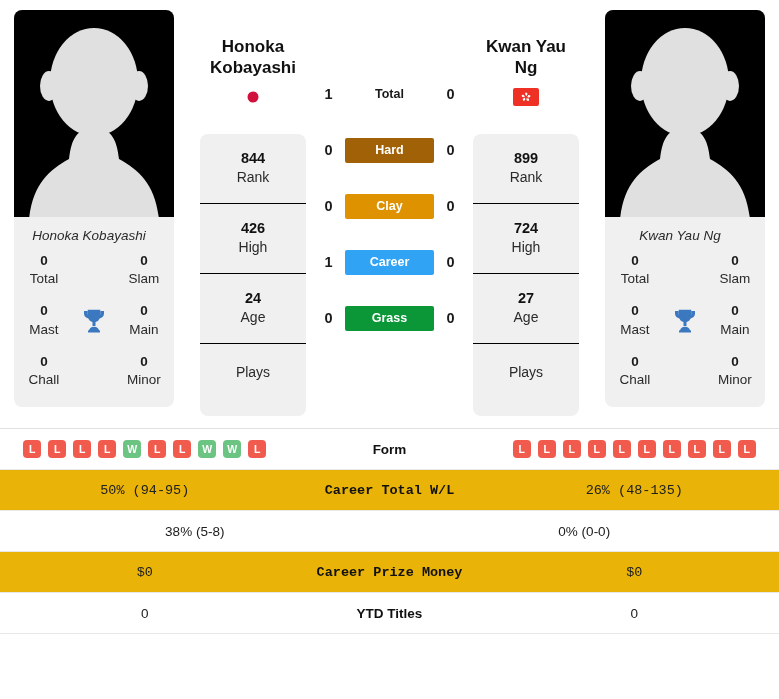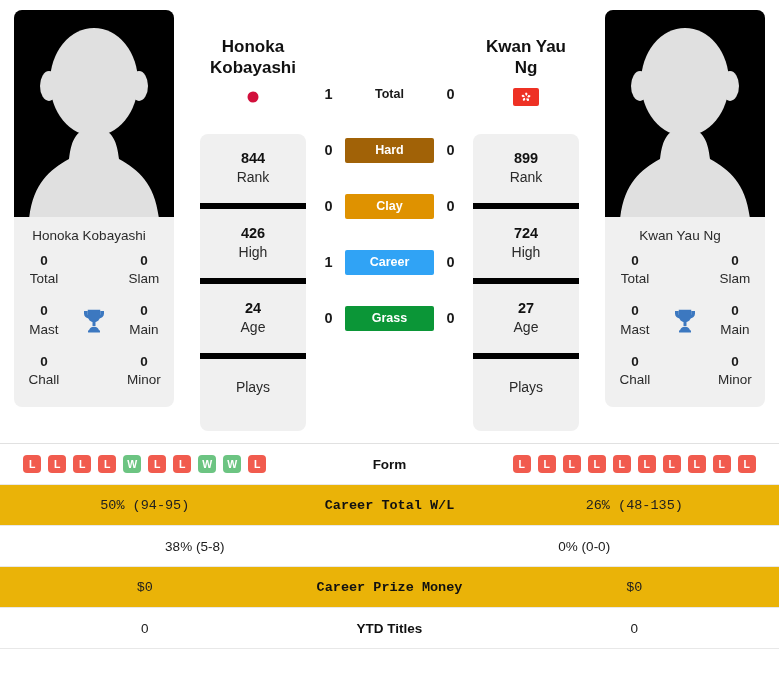--- a/index.html
+++ b/index.html
@@ -39,20 +39,21 @@
     position: absolute;
     left: 50%;
     top: 14px;
     transform: translateX(-50%);
   }
   .profile-name {
     text-align: center;
     font-size: 13.5px;
     color: #2a2a2a;
     padding: 11px 14px 9px 4px;
+    font-style: italic;
   }
   .trophy-grid {
     display: grid;
     grid-template-columns: 1fr 52px 1fr;
     grid-template-rows: auto auto auto;
     align-items: center;
     padding: 0 6px 18px 6px;
     row-gap: 14px;
   }
   .tstat { text-align: center; }
@@ -111,21 +112,21 @@
 
   .rank-card {
     background: #f0f0f0;
     border-radius: 8px;
     margin-top: 14px;
     overflow: hidden;
   }
   .rank-cell {
     text-align: center;
     padding: 14px 4px 15px 4px;
-    border-bottom: 6px solid #000000;
+    border-bottom: 1px solid #000000;
   }
   .rank-cell:last-child { border-bottom: none; }
   .rank-cell .num {
     font-size: 14.5px;
     font-weight: bold;
     color: #111111;
     line-height: 1.4;
   }
   .rank-cell .lab {
     font-size: 14px;

